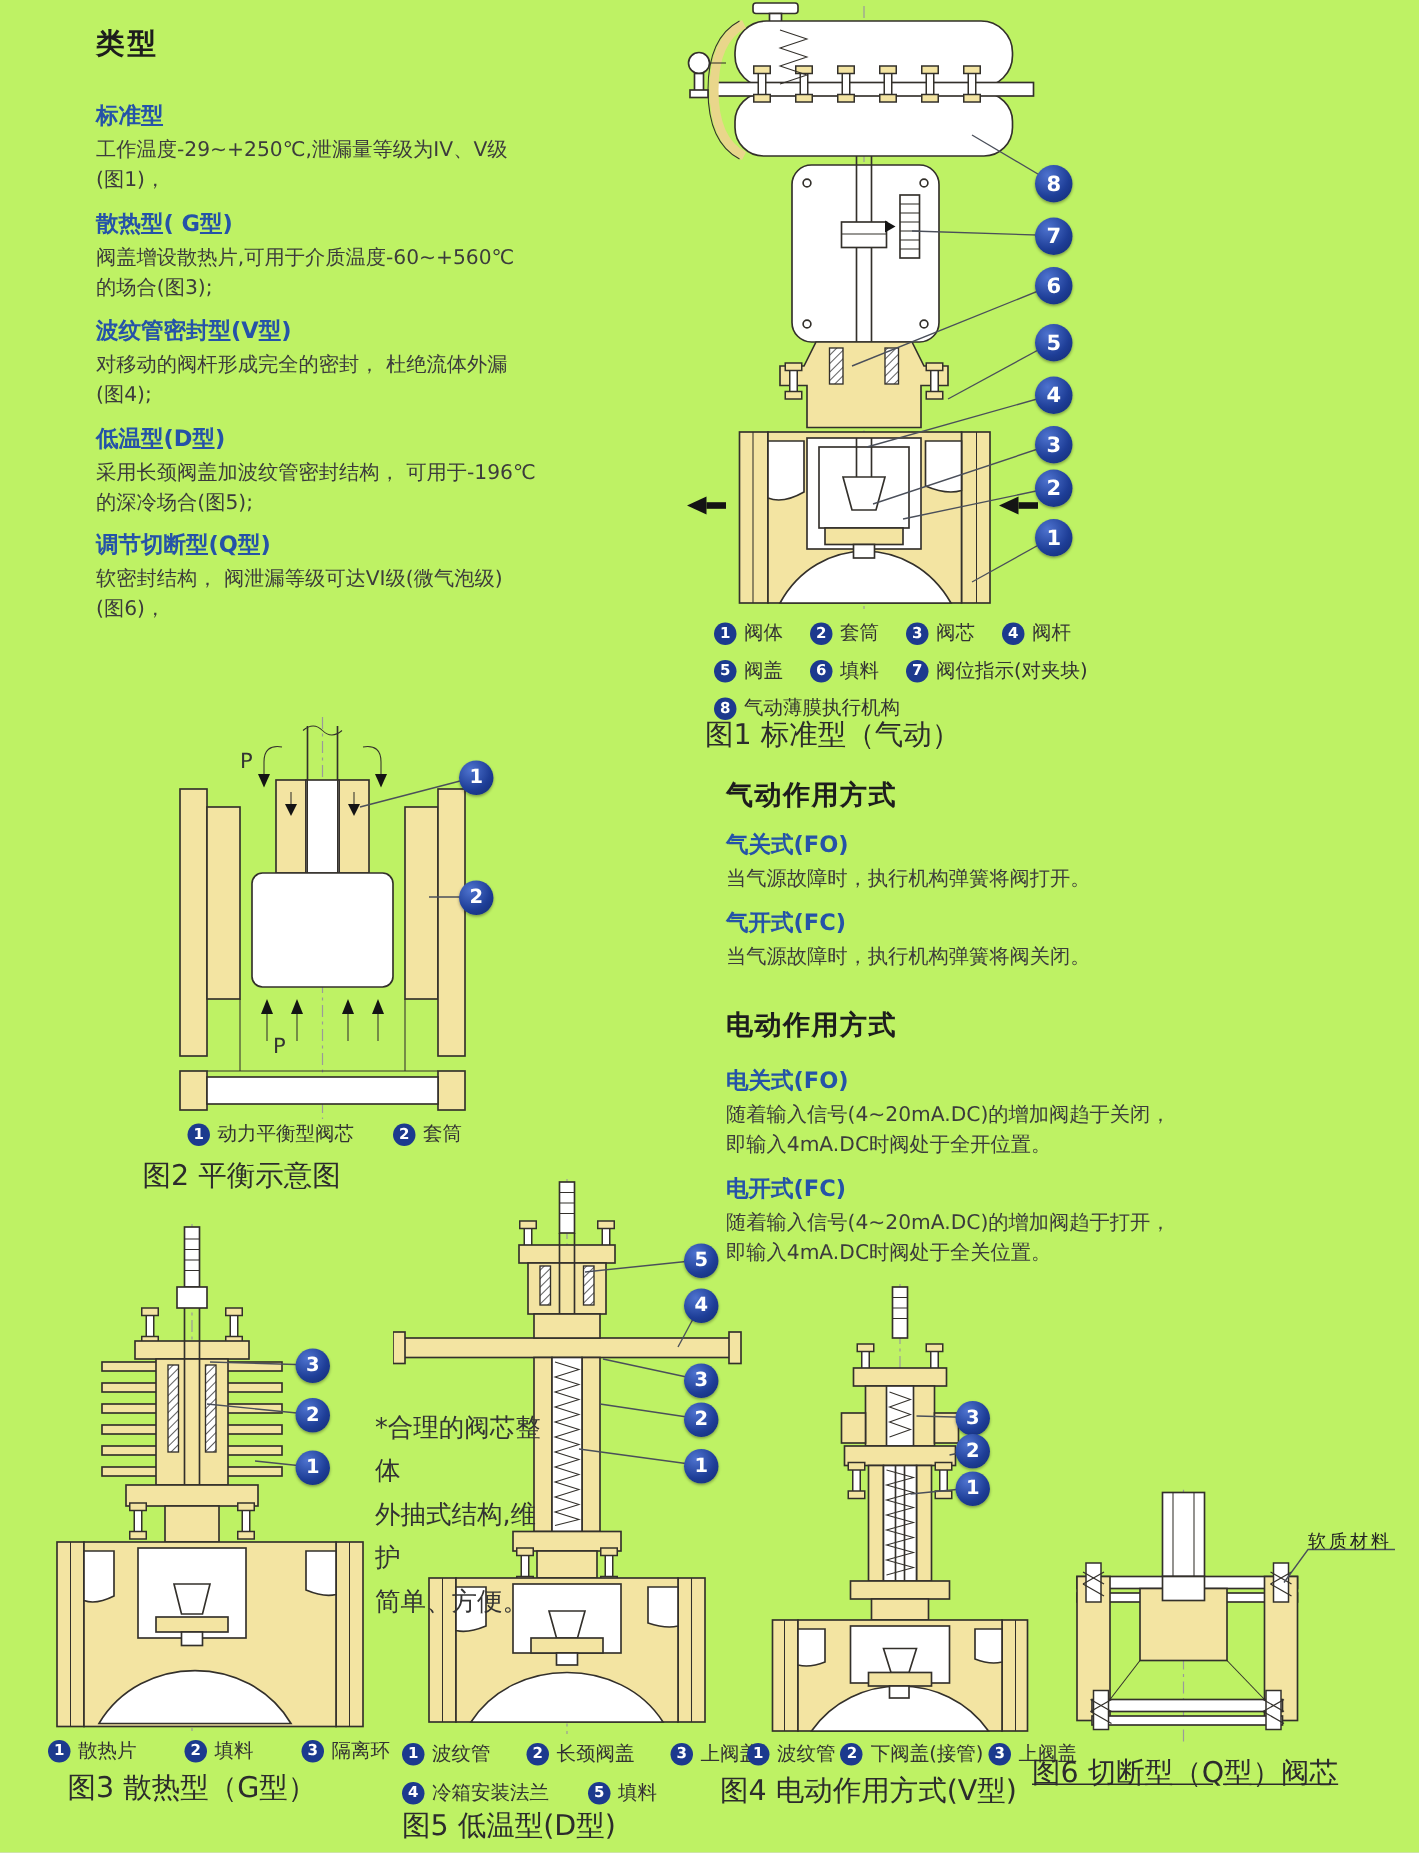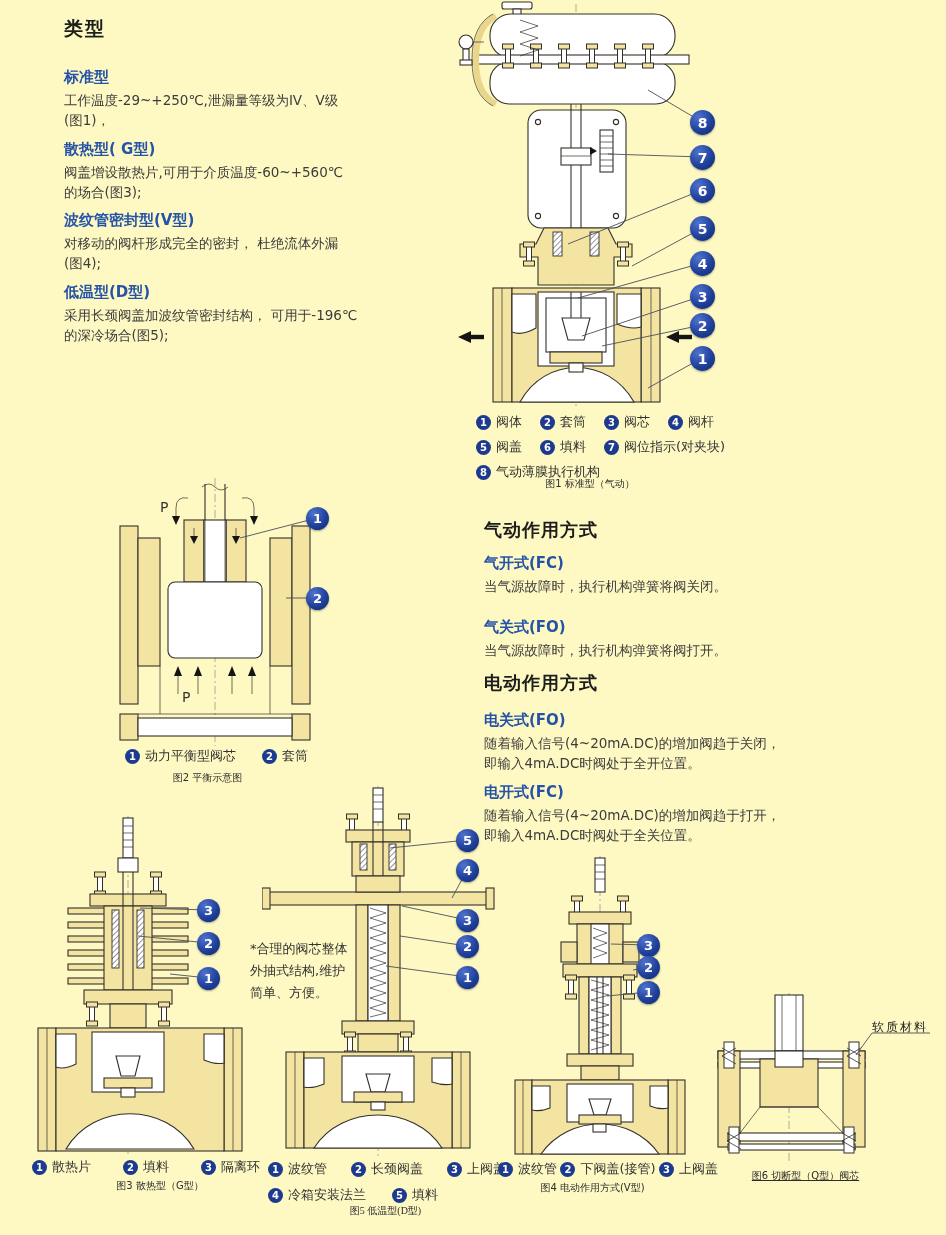--- a/index.html
+++ b/index.html
@@ -1,36 +1,36 @@
 <!DOCTYPE html>
 <html><head>
 <meta charset="utf-8">
 <style>
   html,body{margin:0;padding:0;background:#d9d9d9;}
-  .page{position:relative;width:946px;height:1235px;margin:0 auto;background:#fef9c3;
+  .page{position:relative;width:946px;height:1235px;margin:0 auto;background:#bef264;
         font-family:"DejaVu Sans","Liberation Sans",sans-serif;color:#3c3c3c;overflow:hidden;}
   .abs{position:absolute;}
   .big-title{font-size:19px;font-weight:bold;color:#1d1d1d;margin:0 0 26px 0;letter-spacing:2px;}
   .sec-title{font-size:18px;font-weight:bold;color:#1d1d1d;margin:0 0 12px 0;letter-spacing:1px;}
   .blue-h{font-size:15px;font-weight:bold;color:#2553a8;margin:0 0 3px 0;}
   .body-t{font-size:13.5px;line-height:1.5;margin:0;white-space:pre-line;color:#3c3c3c;}
   .type-item{margin-bottom:9px;}
   .pe-item{margin-bottom:10px;}
   .legend-row{display:flex;align-items:center;font-size:13px;color:#333;}
   .lg{display:inline-flex;align-items:center;gap:5px;white-space:nowrap;}
   .lg-badge{width:15px;height:15px;border-radius:50%;background:#1c3a8e;color:#fff;
             font-size:10px;font-weight:bold;display:inline-flex;align-items:center;
             justify-content:center;flex:0 0 auto;}
-  .caption{font-size:10px;color:#2c2c2c;text-align:center;}
+  .caption{font-size:19px;color:#2c2c2c;}
   .badge{position:absolute;border-radius:50%;color:#fff;font-weight:bold;
          background:radial-gradient(circle at 34% 28%,#4e73cf 0%,#1e3e97 58%,#122a6e 100%);
          display:flex;align-items:center;justify-content:center;box-shadow:0 1px 2px rgba(0,0,0,.35);}
   .b25{width:25px;height:25px;font-size:14px;}
   .b23{width:23px;height:23px;font-size:13px;}
-  .note{font-size:13px;line-height:1.7;white-space:pre-line;color:#333;}
+  .note{font-size:17px;line-height:1.7;white-space:pre-line;color:#333;}
   .mat-label{font-size:12px;color:#222;letter-spacing:2px;}
   
   svg .c{fill:#f3e4a2;stroke:#33302b;stroke-width:1.1;}
   svg .w{fill:#ffffff;stroke:#33302b;stroke-width:1.1;}
   svg .ln{fill:none;stroke:#33302b;stroke-width:1.1;}
   svg .thin{fill:none;stroke:#33302b;stroke-width:.7;}
   svg .cl{fill:none;stroke:#9a9a9a;stroke-width:.8;stroke-dasharray:8 3 2 3;}
   svg .ldr{fill:none;stroke:#4a4f5a;stroke-width:.9;}
   svg .hat{fill:url(#hatch);stroke:#33302b;stroke-width:.9;}
   svg .blk{fill:#141414;stroke:none;}
@@ -80,20 +80,25 @@
     <div class="type-item">
       <h3 class="blue-h">波纹管密封型(V型)</h3>
       <p class="body-t">对移动的阀杆形成完全的密封， 杜绝流体外漏
 (图4);</p>
     </div>
     <div class="type-item">
       <h3 class="blue-h">低温型(D型)</h3>
       <p class="body-t">采用长颈阀盖加波纹管密封结构， 可用于-196℃
 的深冷场合(图5);</p>
     </div>
+    <div class="type-item">
+      <h3 class="blue-h">调节切断型(Q型)</h3>
+      <p class="body-t">软密封结构， 阀泄漏等级可达VI级(微气泡级)
+(图6)，</p>
+    </div>
   </section>
 
   <svg class="abs" style="left:450px;top:0;" width="260" height="410" viewBox="0 0 260 410">
     <line class="cl" x1="126" y1="4" x2="126" y2="406"></line>
     <g>
       <rect class="w" x="52" y="2" width="30" height="7" rx="2"></rect>
       <rect class="w" x="63" y="9" width="8" height="7"></rect>
       <rect class="w" x="40" y="14" width="185" height="44" rx="21"></rect>
       <rect class="w" x="40" y="62" width="185" height="42" rx="19"></rect>
       <rect class="w" x="26" y="55" width="213" height="9"></rect>
@@ -215,27 +220,27 @@
       <span class="lg">
           <span class="lg-badge">8</span>
           <span>气动薄膜执行机构</span>
         </span>
     </div>
   </div>
   <div class="caption abs" style="left:470px;top:477px;width:240px;">图1 标准型（气动）</div>
 
   <section class="abs" style="left:484px;top:518px;width:440px;">
     <h2 class="sec-title">气动作用方式</h2>
+    <div class="pe-item">
+      <h3 class="blue-h">气关式(FO)</h3>
+      <p class="body-t">当气源故障时，执行机构弹簧将阀打开。</p>
+    </div>
     <div class="pe-item" style="margin-bottom:22px;">
       <h3 class="blue-h">气开式(FC)</h3>
       <p class="body-t">当气源故障时，执行机构弹簧将阀关闭。</p>
-    </div>
-    <div class="pe-item">
-      <h3 class="blue-h">气关式(FO)</h3>
-      <p class="body-t">当气源故障时，执行机构弹簧将阀打开。</p>
     </div>
     <h2 class="sec-title" style="margin-bottom:16px;">电动作用方式</h2>
     <div class="pe-item">
       <h3 class="blue-h">电关式(FO)</h3>
       <p class="body-t">随着输入信号(4~20mA.DC)的增加阀趋于关闭，
 即输入4mA.DC时阀处于全开位置。</p>
     </div>
     <div class="pe-item">
       <h3 class="blue-h">电开式(FC)</h3>
       <p class="body-t">随着输入信号(4~20mA.DC)的增加阀趋于打开，
@@ -465,21 +470,21 @@
       <span class="lg">
           <span class="lg-badge">4</span>
           <span>冷箱安装法兰</span>
         </span>
       <span class="lg">
           <span class="lg-badge">5</span>
           <span>填料</span>
         </span>
     </div>
   </div>
-  <div class="caption abs" style="left:268px;top:1204px;width:235px;font-family:Liberation Serif, serif;">图5 低温型(D型)</div>
+  <div class="caption abs" style="left:268px;top:1204px;width:235px;">图5 低温型(D型)</div>
 
   <svg class="abs" style="left:503px;top:856px;" width="210" height="300" viewBox="0 0 210 300">
     <line class="cl" x1="97" y1="0" x2="97" y2="298"></line>
     <g>
       <rect class="w" x="92" y="2" width="10" height="34"></rect>
       <line class="thin" x1="92" y1="9" x2="102" y2="9"></line>
         <line class="thin" x1="92" y1="16" x2="102" y2="16"></line>
       <line class="thin" x1="92" y1="23" x2="102" y2="23"></line>
       <use href="#boltv" transform="translate(74,42)"></use>
       <use href="#boltv" transform="translate(120,42)"></use>

